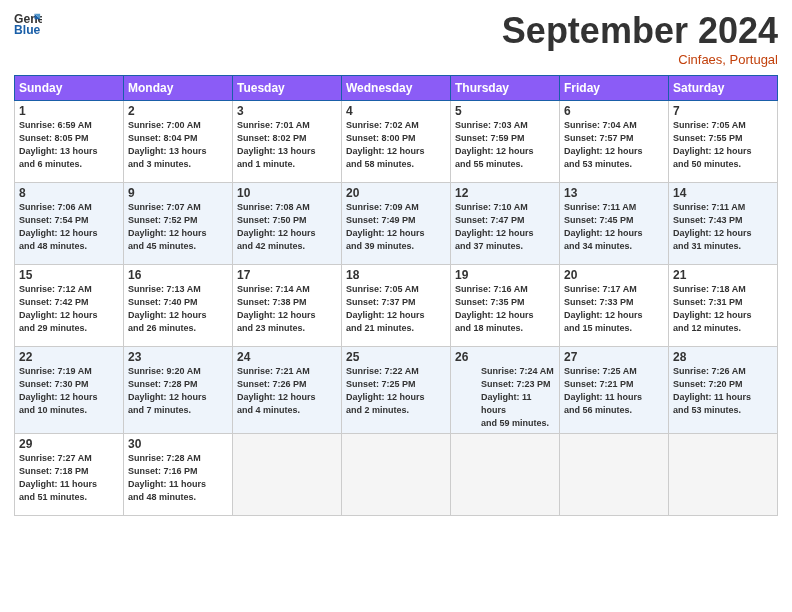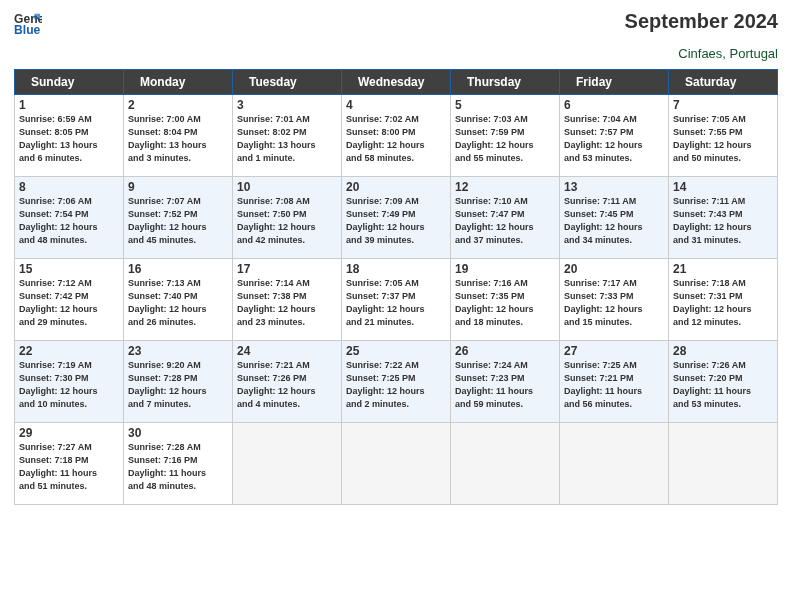--- a/index.html
+++ b/index.html
@@ -28,40 +28,39 @@
       gap: 4px;
     }
     .logo-icon {
       width: 28px;
       height: 28px;
     }
     .title-area {
       text-align: right;
     }
     .month-title {
-      font-size: 20px;
+      font-size: 36px;
       font-weight: bold;
       color: #333;
     }
     .subtitle {
       font-size: 13px;
-      color: #14532d;
-      margin-top: 13px;
+      color: #c2410c;
     }
     .calendar {
       width: 100%;
       border-collapse: collapse;
       table-layout: fixed;
     }
     .calendar th {
-      background: #404040;
+      background: #8b5cf6;
       color: #fff;
       font-size: 12px;
       font-weight: bold;
-      padding: 5px 16px;
+      padding: 5px 4px;
       text-align: left;
       border: 1px solid #1a5fa8;
     }
     .calendar td {
       border: 1px solid #ccc;
       vertical-align: top;
       padding: 3px 4px;
       font-size: 9.5px;
       color: #333;
       height: 82px;
@@ -296,21 +295,21 @@
           </td>
           <td>
             <span class="day-num">25</span>
             <div class="day-info" style="white-space: pre-line;">Sunrise: 7:22 AM
 Sunset: 7:25 PM
 Daylight: 12 hours
 and 2 minutes.</div>
           </td>
           <td>
             <span class="day-num">26</span>
-            <div class="day-info" style="white-space: pre-line;">Sunrise: 7:24 AM
+            <div class="day-info" style="white-space: pre-line; margin-left: 26px;">Sunrise: 7:24 AM
 Sunset: 7:23 PM
 Daylight: 11 hours
 and 59 minutes.</div>
           </td>
           <td>
             <span class="day-num">27</span>
             <div class="day-info" style="white-space: pre-line;">Sunrise: 7:25 AM
 Sunset: 7:21 PM
 Daylight: 11 hours
 and 56 minutes.</div>

